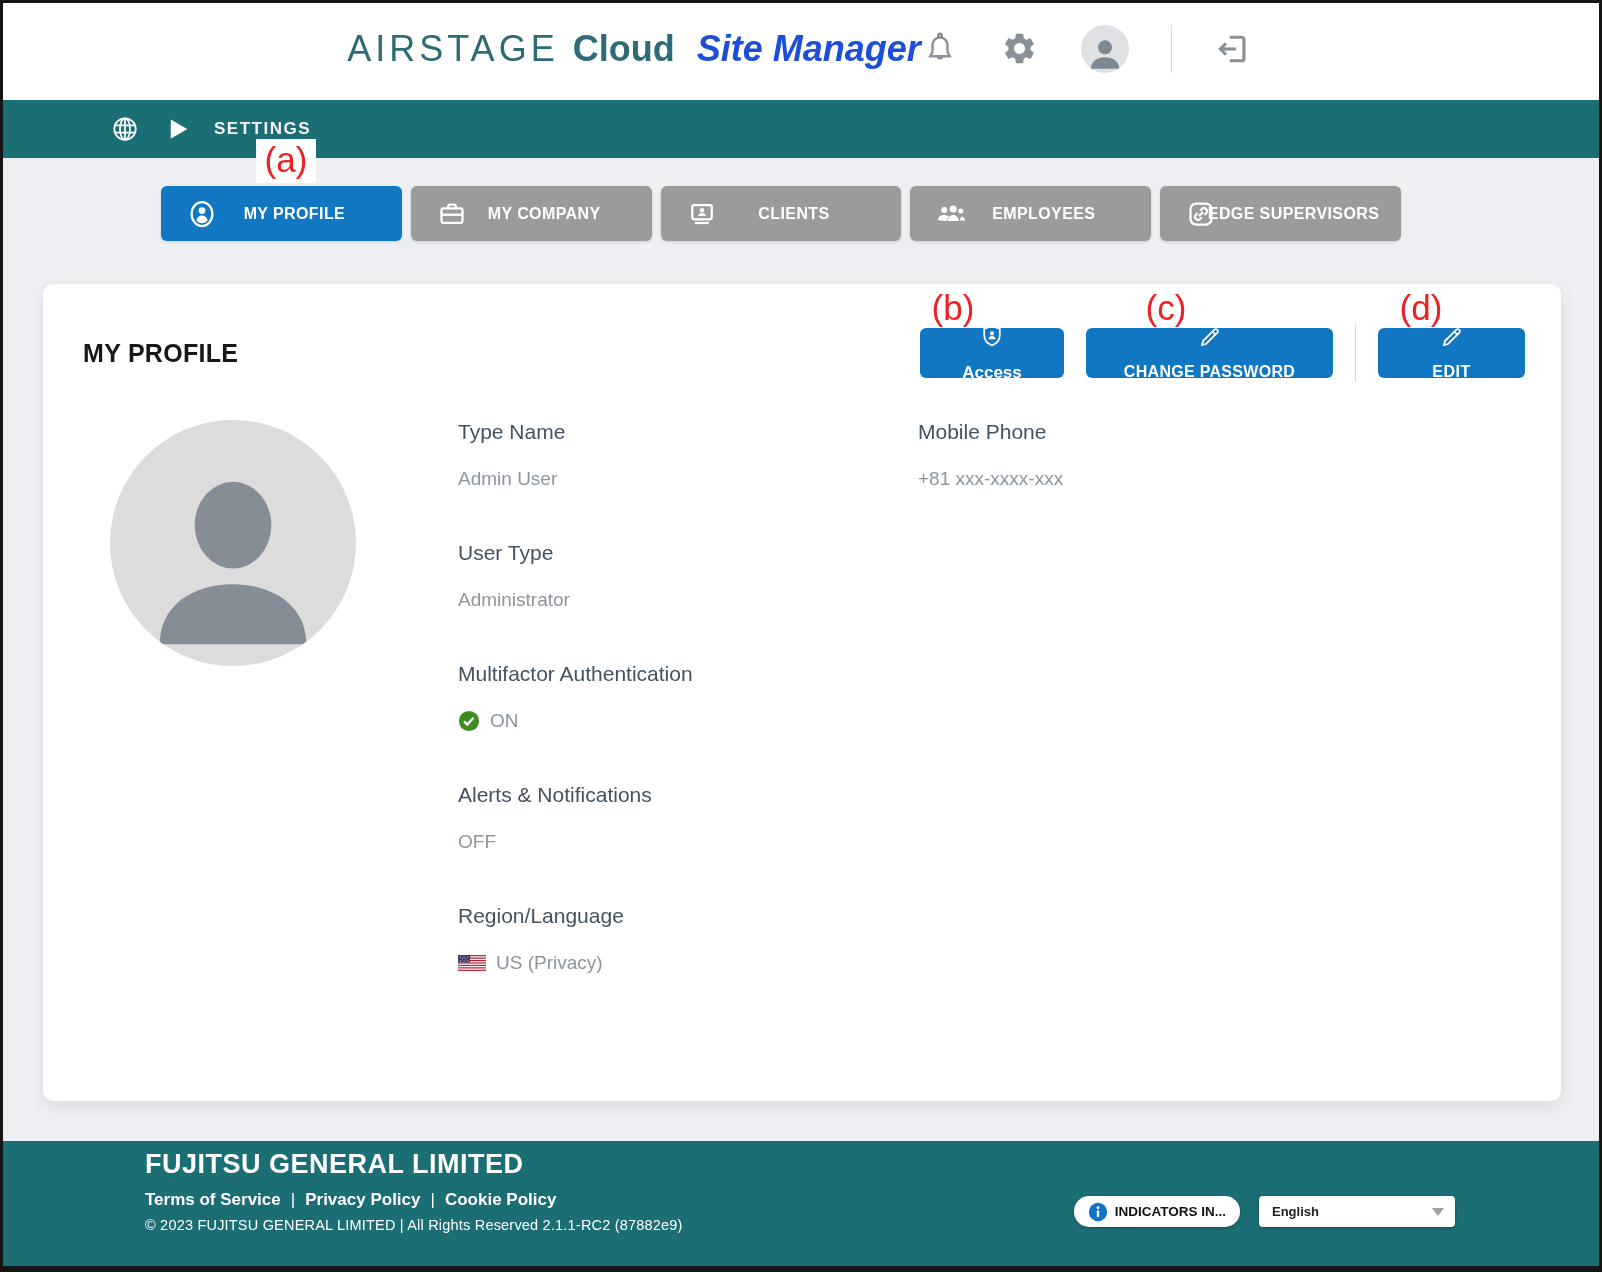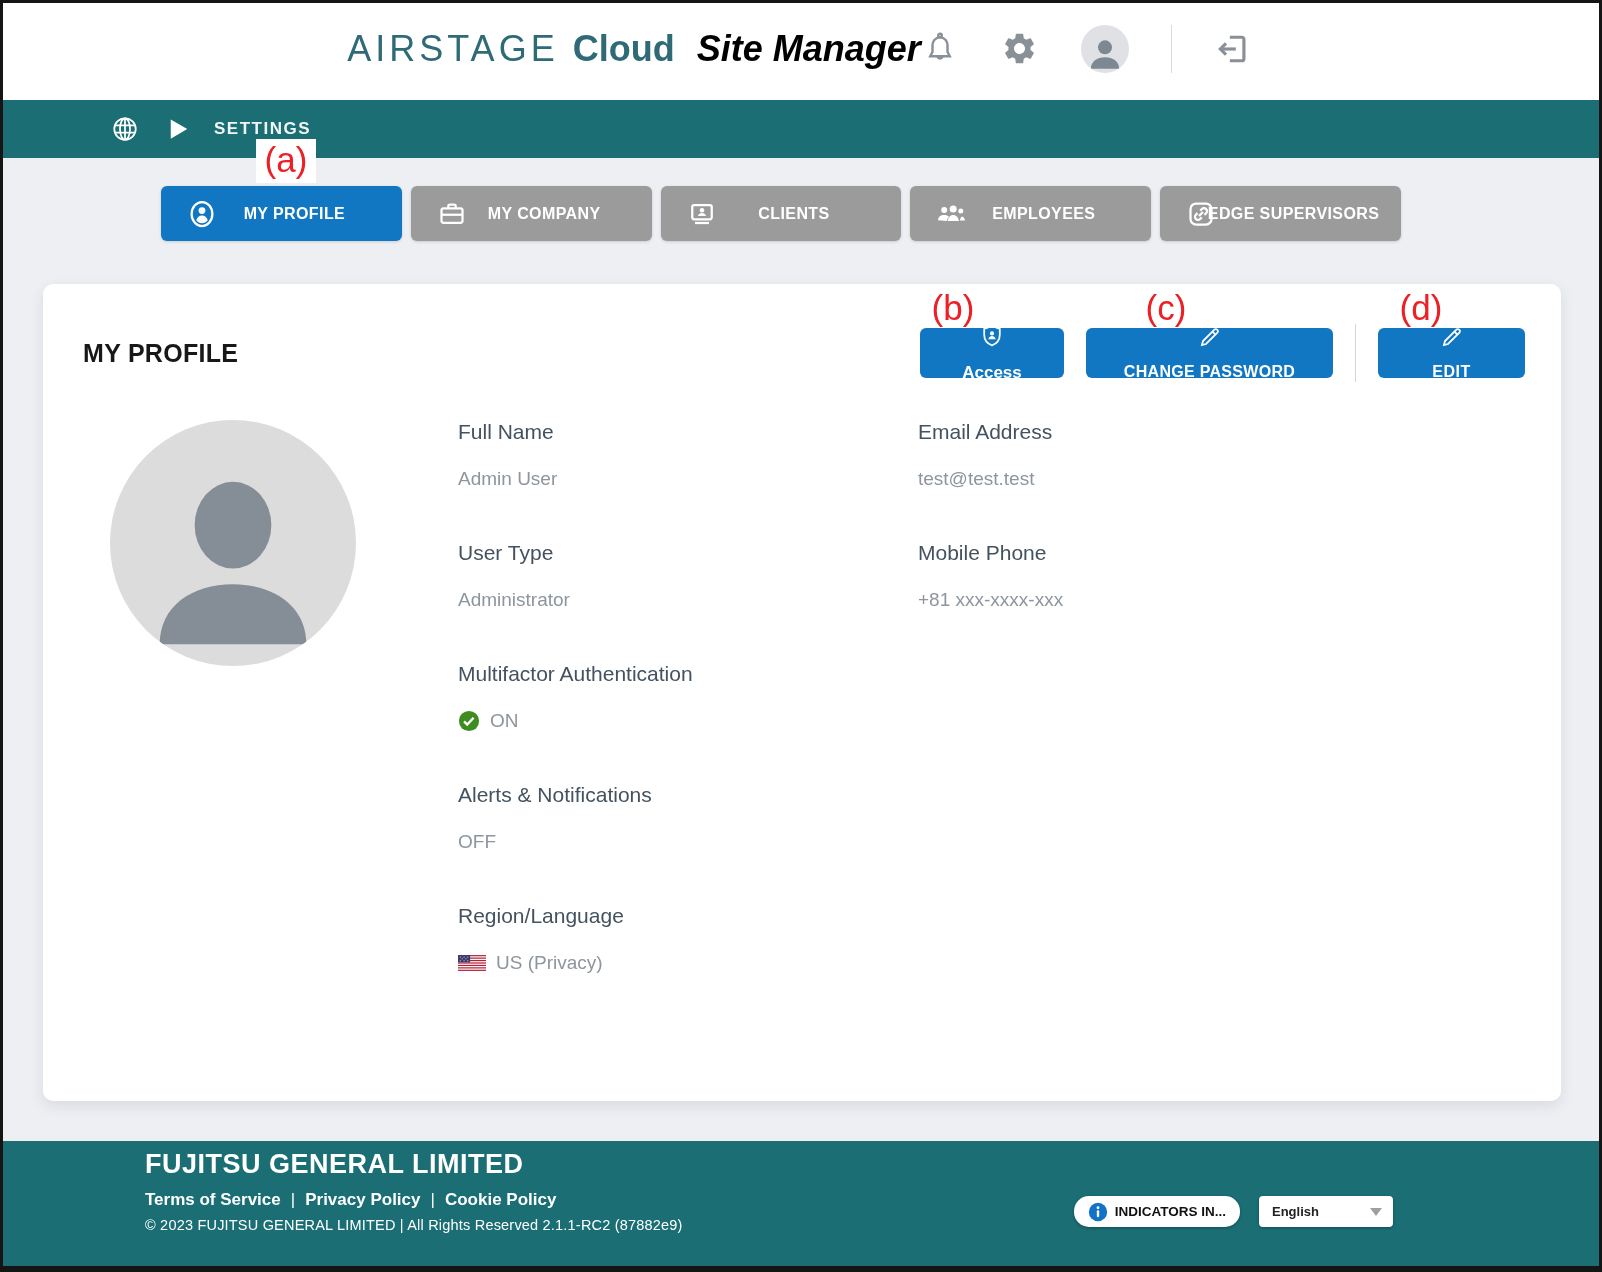--- a/index.html
+++ b/index.html
@@ -4,21 +4,21 @@
 <style>
   * { margin:0; padding:0; box-sizing:border-box; }
   body { background:#ffffff; font-family:"Liberation Sans", sans-serif; }
   .screen{ position:relative; width:1602px; height:1272px; border:3px solid #151515; border-bottom-width:6px; background:#edeff3; overflow:hidden; }
 
   
   .header{ position:absolute; top:0; left:0; right:0; height:97px; background:#ffffff; display:flex; align-items:center; justify-content:center; padding:0 128px 6px 125px; }
   .logo{ display:flex; align-items:baseline; gap:14px; white-space:nowrap; }
   .logo-brand{ font-size:36px; font-weight:500; letter-spacing:4px; color:#2f6b77; }
   .logo-product{ font-size:36px; font-weight:700; color:#2f6b77; }
-  .logo-tagline{ font-size:36px; font-weight:700; font-style:italic; color:#000000; margin-left:8px; }
+  .logo-tagline{ font-size:36px; font-weight:700; font-style:italic; color:#1d4ed8; margin-left:8px; }
   .header-icons{ display:flex; align-items:center; gap:42px; }
   .hicon{ width:38px; height:38px; display:flex; align-items:center; justify-content:center; cursor:pointer; }
   .avatar-circle{ width:48px; height:48px; border-radius:50%; background:#dfe1e4; display:flex; align-items:flex-end; justify-content:center; overflow:hidden; }
   .header-divider{ width:1px; height:48px; background:#d8dadd; }
 
   
   .navbar{ position:absolute; top:97px; left:0; right:0; height:58px; background:#1a6e74; display:flex; align-items:center; padding-left:103px; gap:24px; }
   .breadcrumb-text{ color:#f2f6f6; font-size:17px; font-weight:700; letter-spacing:1.5px; }
 
   
@@ -51,21 +51,21 @@
   .value-row{ display:flex; align-items:center; gap:10px; }
 
   
   .footer{ position:absolute; left:0; right:0; bottom:0; height:125px; background:#1a6e74; color:#ffffff; padding:8px 0 0 142px; }
   .footer-company{ font-size:27px; font-weight:700; letter-spacing:.5px; }
   .footer-links{ margin-top:10px; font-size:17px; font-weight:600; display:flex; gap:10px; }
   .footer-links .flink{ cursor:pointer; }
   .footer-sep{ font-weight:400; }
   .footer-copy{ margin-top:7px; font-size:14.5px; font-weight:400; letter-spacing:.2px; }
   .indicators-btn{ position:absolute; left:1071px; top:55px; width:166px; height:31px; background:#ffffff; border:none; border-radius:15px; display:flex; align-items:center; justify-content:center; gap:7px; font-family:"Liberation Sans", sans-serif; font-size:13.5px; font-weight:800; color:#111; cursor:pointer; box-shadow:0 1px 3px rgba(0,0,0,.3); }
-  .lang-select{ position:absolute; left:1256px; top:55px; width:134px; height:31px; background:#ffffff; border-radius:4px; display:flex; align-items:center; cursor:pointer; box-shadow:0 1px 3px rgba(0,0,0,.3); }
+  .lang-select{ position:absolute; left:1256px; top:55px; width:196px; height:31px; background:#ffffff; border-radius:4px; display:flex; align-items:center; cursor:pointer; box-shadow:0 1px 3px rgba(0,0,0,.3); }
   .lang-select .lang-text{ font-size:13px; font-weight:700; color:#222; padding-left:13px; flex:1; }
   .lang-caret{ width:34px; display:flex; align-items:center; justify-content:center; }
   .caret-tri{ width:0; height:0; border-left:6px solid transparent; border-right:6px solid transparent; border-top:8px solid #9aa0a6; }
 
   
   .annot{ position:absolute; color:#ec2025; font-size:35px; text-align:center; line-height:42px; z-index:5; }
   .annot-a{ left:253px; top:136px; width:60px; height:44px; background:#ffffff; }
   .annot-b{ left:920px; top:284px; width:60px; }
   .annot-c{ left:1133px; top:284px; width:60px; }
   .annot-d{ left:1388px; top:284px; width:60px; }
@@ -232,21 +232,21 @@
         <div class="big-avatar">
           <svg width="200" height="210" viewBox="0 0 24 25" fill="#858d96">
             <ellipse cx="12" cy="8.2" rx="4.6" ry="5.2"></ellipse>
             <path d="M3.2 22.5c0-4.6 3.9-7.2 8.8-7.2s8.8 2.6 8.8 7.2z"></path>
           </svg>
         </div>
       </div>
 
       <div class="col-left">
         <div class="field">
-          <div class="field-label">Full Name</div>
+          <div class="field-label">Type Name</div>
           <div class="field-value">Admin User</div>
         </div>
         <div class="field">
           <div class="field-label">User Type</div>
           <div class="field-value">Administrator</div>
         </div>
         <div class="field">
           <div class="field-label">Multifactor Authentication</div>
           <div class="field-value value-row">
             <span style="display:flex;">
@@ -290,24 +290,20 @@
                 </g>
               </svg>
             </span>
             <span>US (Privacy)</span>
           </div>
         </div>
       </div>
 
       <div class="col-right">
         <div class="field">
-          <div class="field-label">Email Address</div>
-          <div class="field-value">test@test.test</div>
-        </div>
-        <div class="field">
           <div class="field-label">Mobile Phone</div>
           <div class="field-value">+81 xxx-xxxx-xxx</div>
         </div>
       </div>
     </div>
   </div>
 
   <div class="footer">
     <div class="footer-company">FUJITSU GENERAL LIMITED</div>
     <div class="footer-links">

